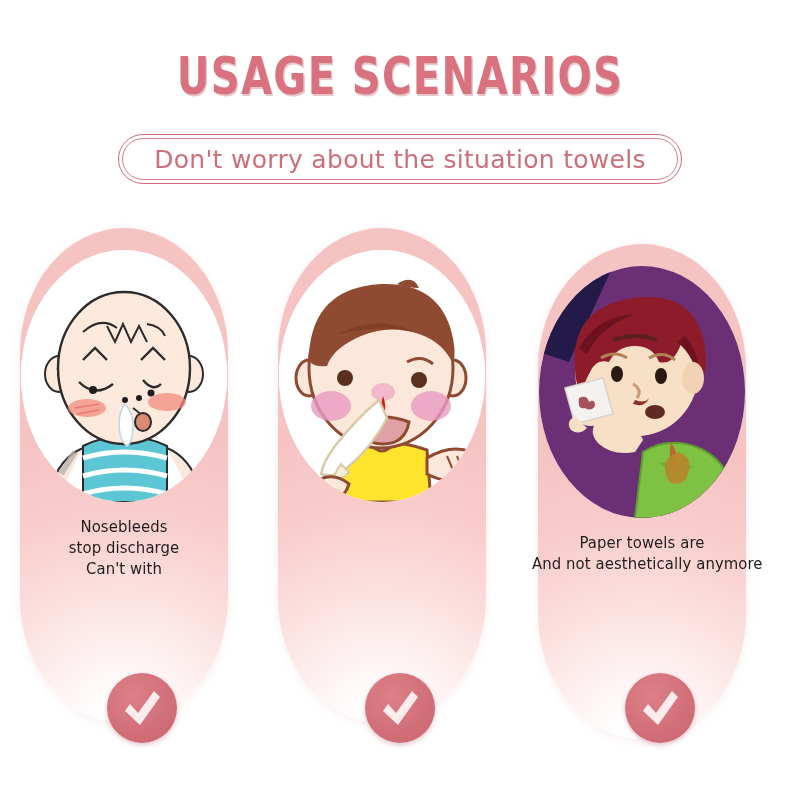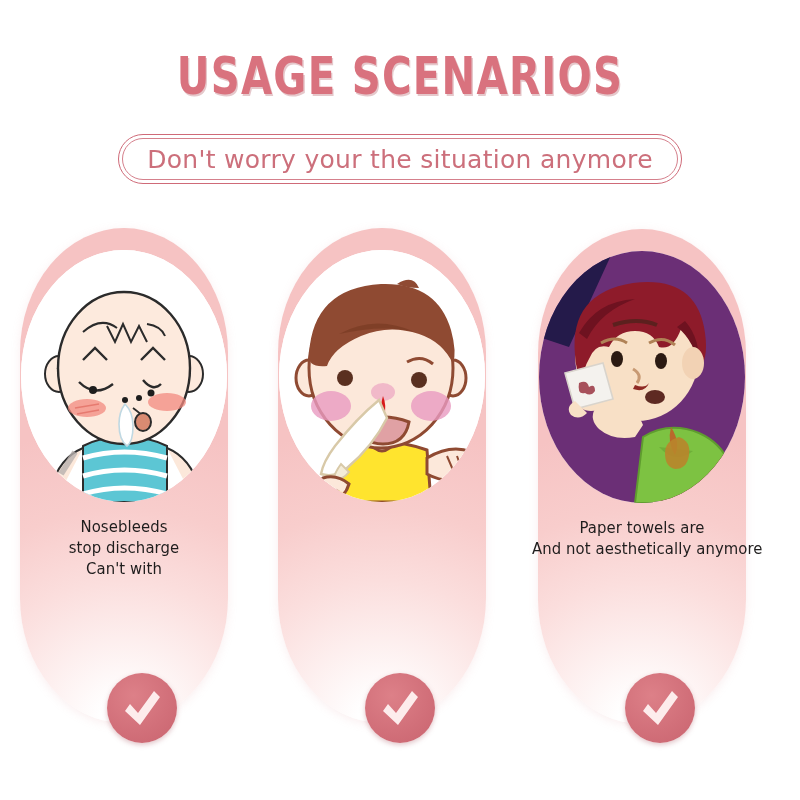--- a/index.html
+++ b/index.html
@@ -56,21 +56,21 @@
     width:208px;height:495px;
     border-radius:125px / 150px;
     background:
       radial-gradient(ellipse 150% 60% at 50% 100%, #ffffff 8%, #fbdedd 48%, #f8cdcc 72%, #f6c3c3 100%),
       linear-gradient(180deg,#f6b7bb 0%,#f7bec1 18%,#fad4d3 42%,#fdeceb 64%,#fff8f7 82%,#ffffff 100%);
     box-shadow:0 2px 10px rgba(225,160,165,.18);
     overflow:visible;
   }
   .card.c1{left:20px;top:0;}
   .card.c2{left:278px;top:0;}
-  .card.c3{left:538px;top:1px;}
+  .card.c3{left:538px;top:16px;}
 
   
   .photo{
     position:absolute;left:50%;top:22px;transform:translateX(-50%);
     width:206px;height:252px;
     border-radius:103px / 126px;
     overflow:hidden;
     background:#ffffff;
   }
   .photo svg{display:block;width:100%;height:100%;}
@@ -100,21 +100,21 @@
   .check.k3{left:625px;top:445px;}
 </style>
 </head>
 <body>
 
 <div class="page">
 
   <div class="title">USAGE SCENARIOS</div>
 
   <div class="subtitle-wrap">
-    <div class="subtitle">Don't worry your the situation anymore</div>
+    <div class="subtitle">Don't worry about the situation towels</div>
   </div>
 
   <div class="cards">
 
     <div class="card c1">
       <div class="photo">
         <svg viewBox="0 0 206 252" xmlns="http://www.w3.org/2000/svg">
           <rect width="206" height="252" fill="#ffffff"></rect>
 
           <path d="M62 252 L62 196 Q103 176 146 196 L146 252 Z" fill="#5cc6d4" stroke="#2b2b2b" stroke-width="2"></path>

